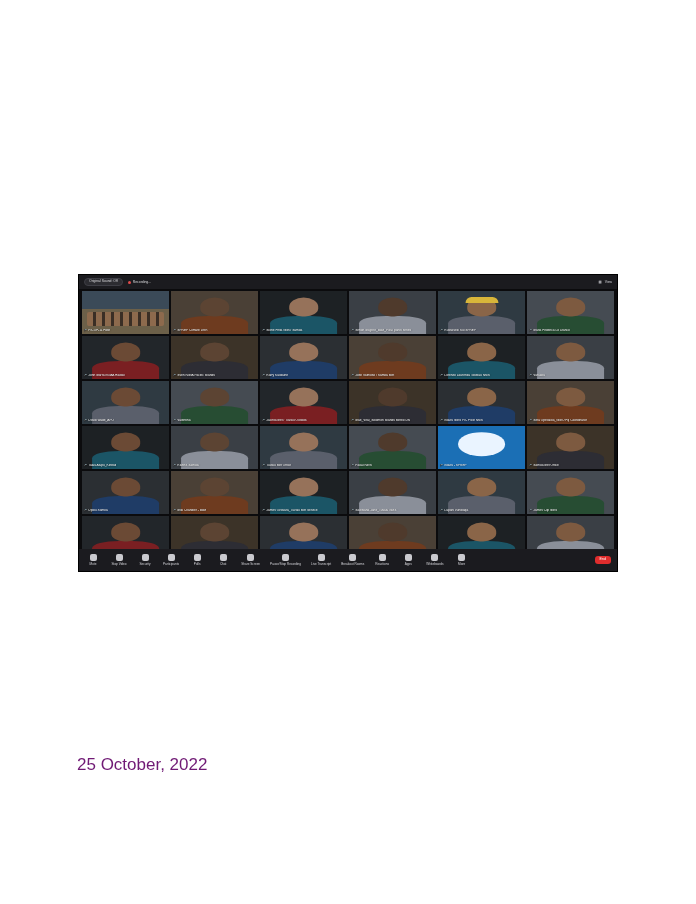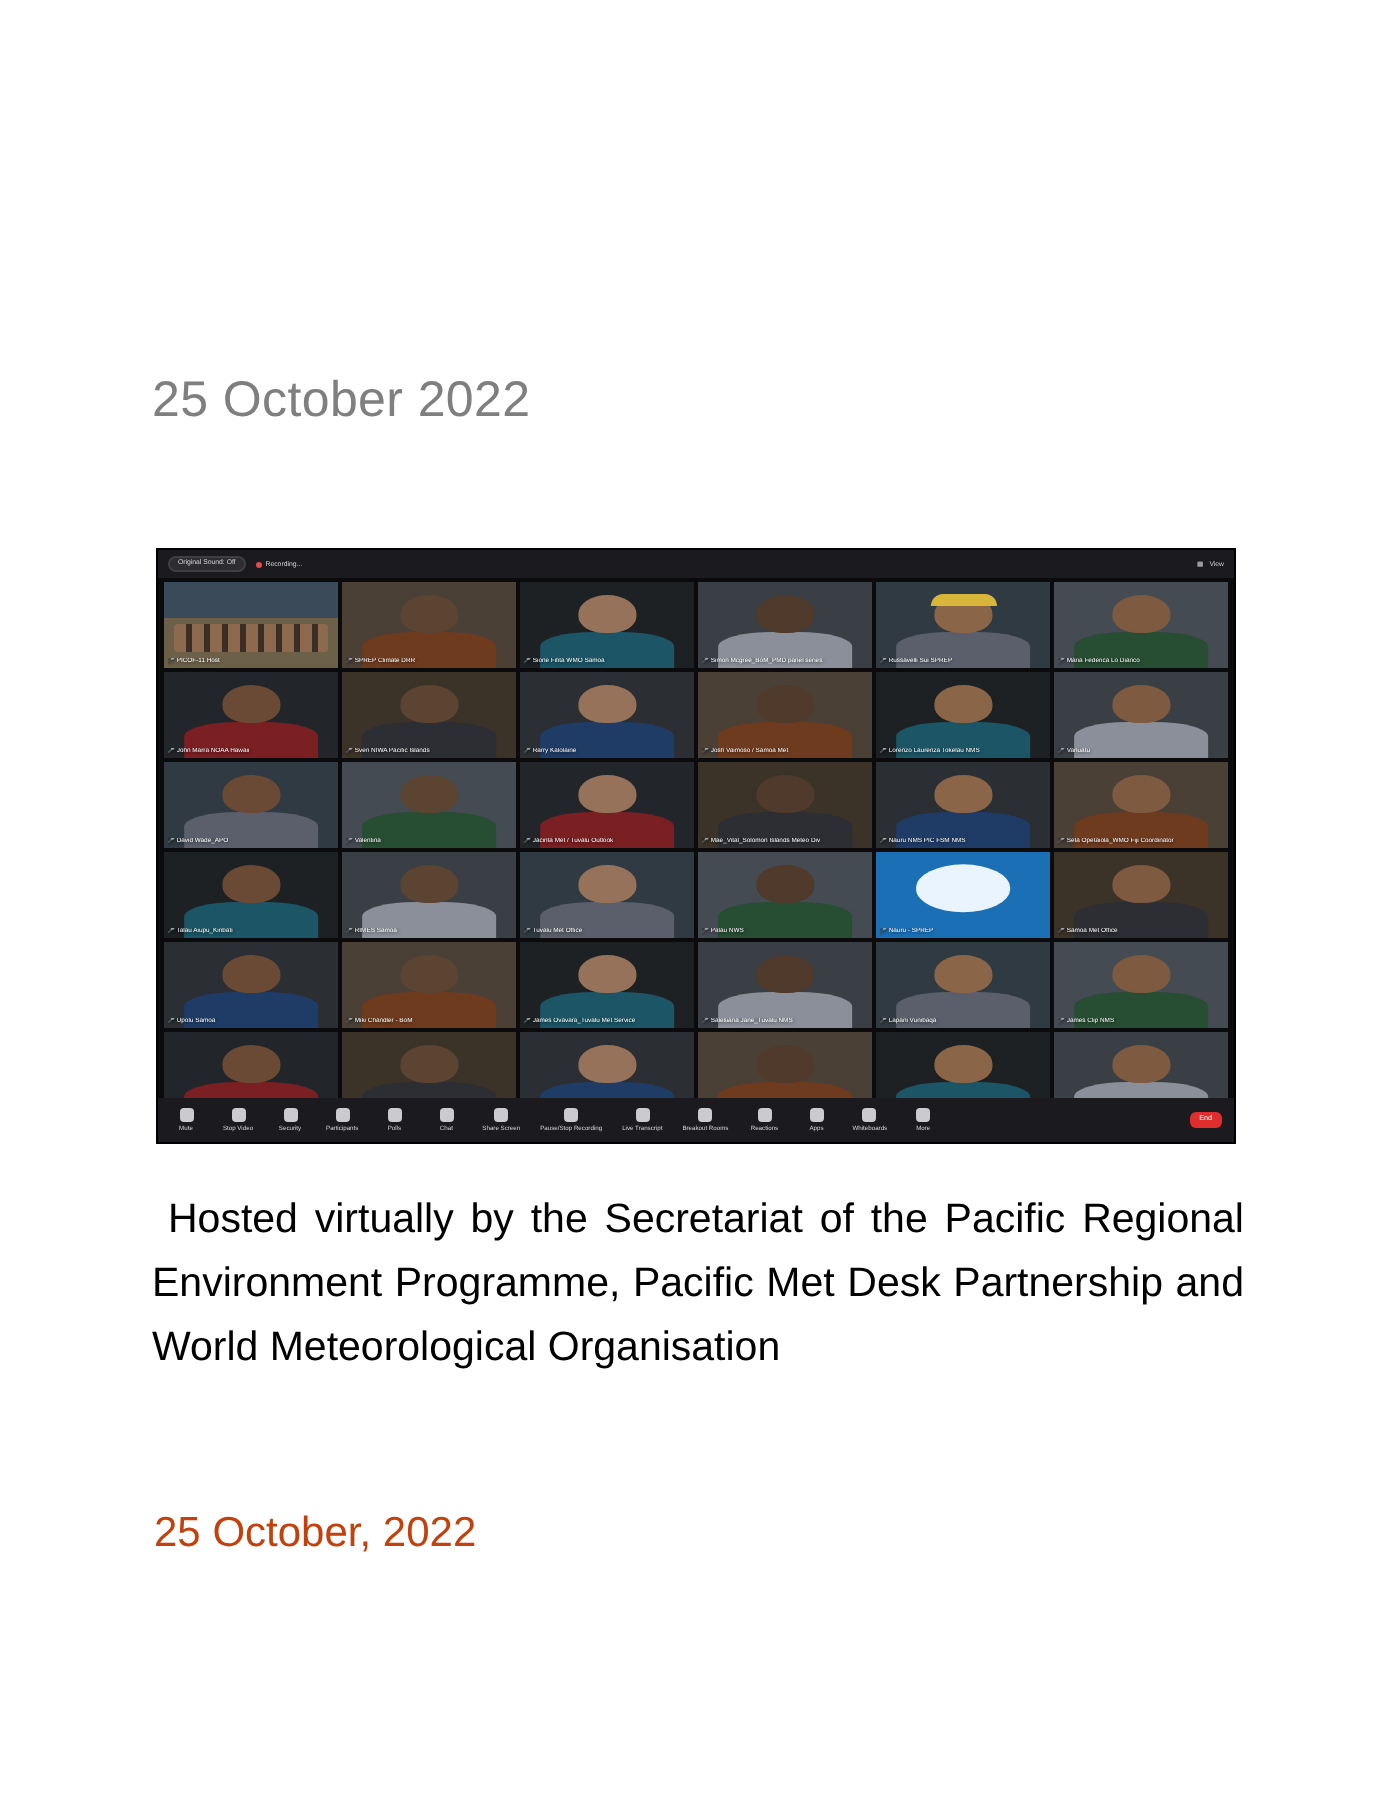--- a/index.html
+++ b/index.html
@@ -165,30 +165,29 @@
     font-size: 20.5px;
     line-height: 1.55;
     text-align: justify;
     color: #000;
     text-indent: 8px;
   }
   .date-foot {
     position: absolute;
     left: 77px;
     top: 755px;
-    font-size: 21px;
-    color: #c2410c;
+    font-size: 17px;
+    color: #701a75;
   }
 </style>
 </head>
 <body>
 
 <div class="page">
 
-  <div class="subtitle">25 October 2022</div>
 
   <div class="shot">
 
     <div class="shot-topbar">
       <span class="pill">Original Sound: Off</span>
       <span class="rec">
         <span class="dot"></span>
         <span>Recording...</span>
       </span>
       <span class="topbar-right">
@@ -506,16 +505,15 @@
         </div>
         <div class="ctrl">
           <div class="ci"></div>
           <div class="cl">More</div>
         </div>
         <div class="ctrl-spacer"></div>
         <div class="endbtn">End</div>
       </div>
   </div>
 
-  <div class="hosted">Hosted virtually by the Secretariat of the Pacific Regional Environment Programme, Pacific Met Desk Partnership and World Meteorological Organisation</div>
   <div class="date-foot">25 October, 2022</div>
 
 </div>
 
 </body></html>

